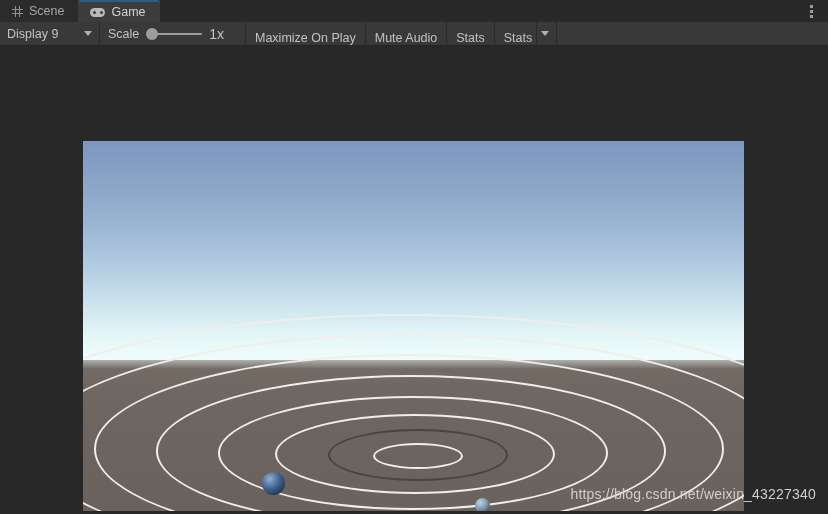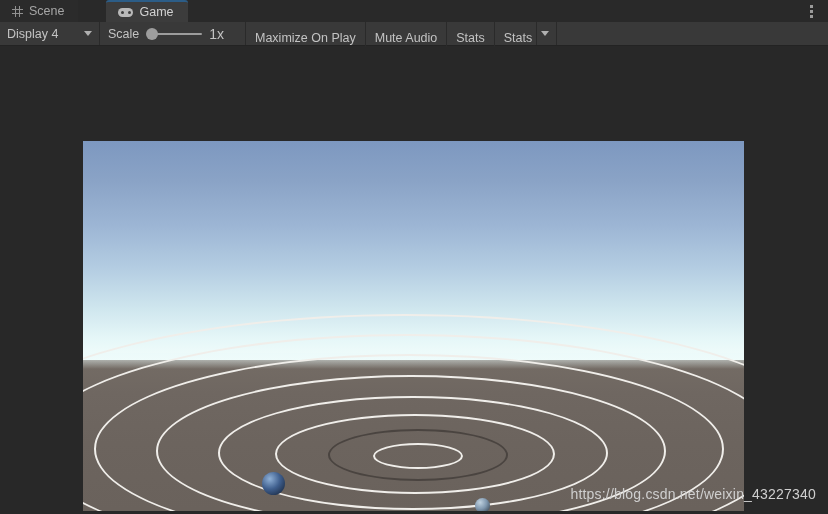--- a/index.html
+++ b/index.html
@@ -49,21 +49,20 @@
     background: #2b2b2b;
     color: #a5a5a5;
   }
   .tab.active {
     background: #3c3c3c;
     color: #d2d2d2;
     border-top: 2px solid #2c5d87;
     border-top-left-radius: 3px;
     border-top-right-radius: 3px;
     padding-top: 0;
-    margin-left: 28px;
   }
   .tab .tab-label { line-height: 1; }
 
   .icon-grid {
     width: 11px; height: 11px;
     position: relative;
     display: inline-block;
     opacity: .82;
   }
   .icon-grid::before, .icon-grid::after {
@@ -297,21 +296,21 @@
     </div>
     <div class="kebab">
       <i></i>
         <i></i>
         <i></i>
     </div>
   </div>
 
   <div class="toolbar">
     <div class="tb-item tb-dropdown" id="display-dd">
-      <span>Display 4</span>
+      <span>Display 9</span>
       <span class="caret"></span>
     </div>
     <div class="tb-item tb-scale">
       <span>Scale</span>
       <span class="slider">
         <span class="track"></span>
         <span class="knob"></span>
       </span>
       <span class="scale-value">1x</span>
     </div>

